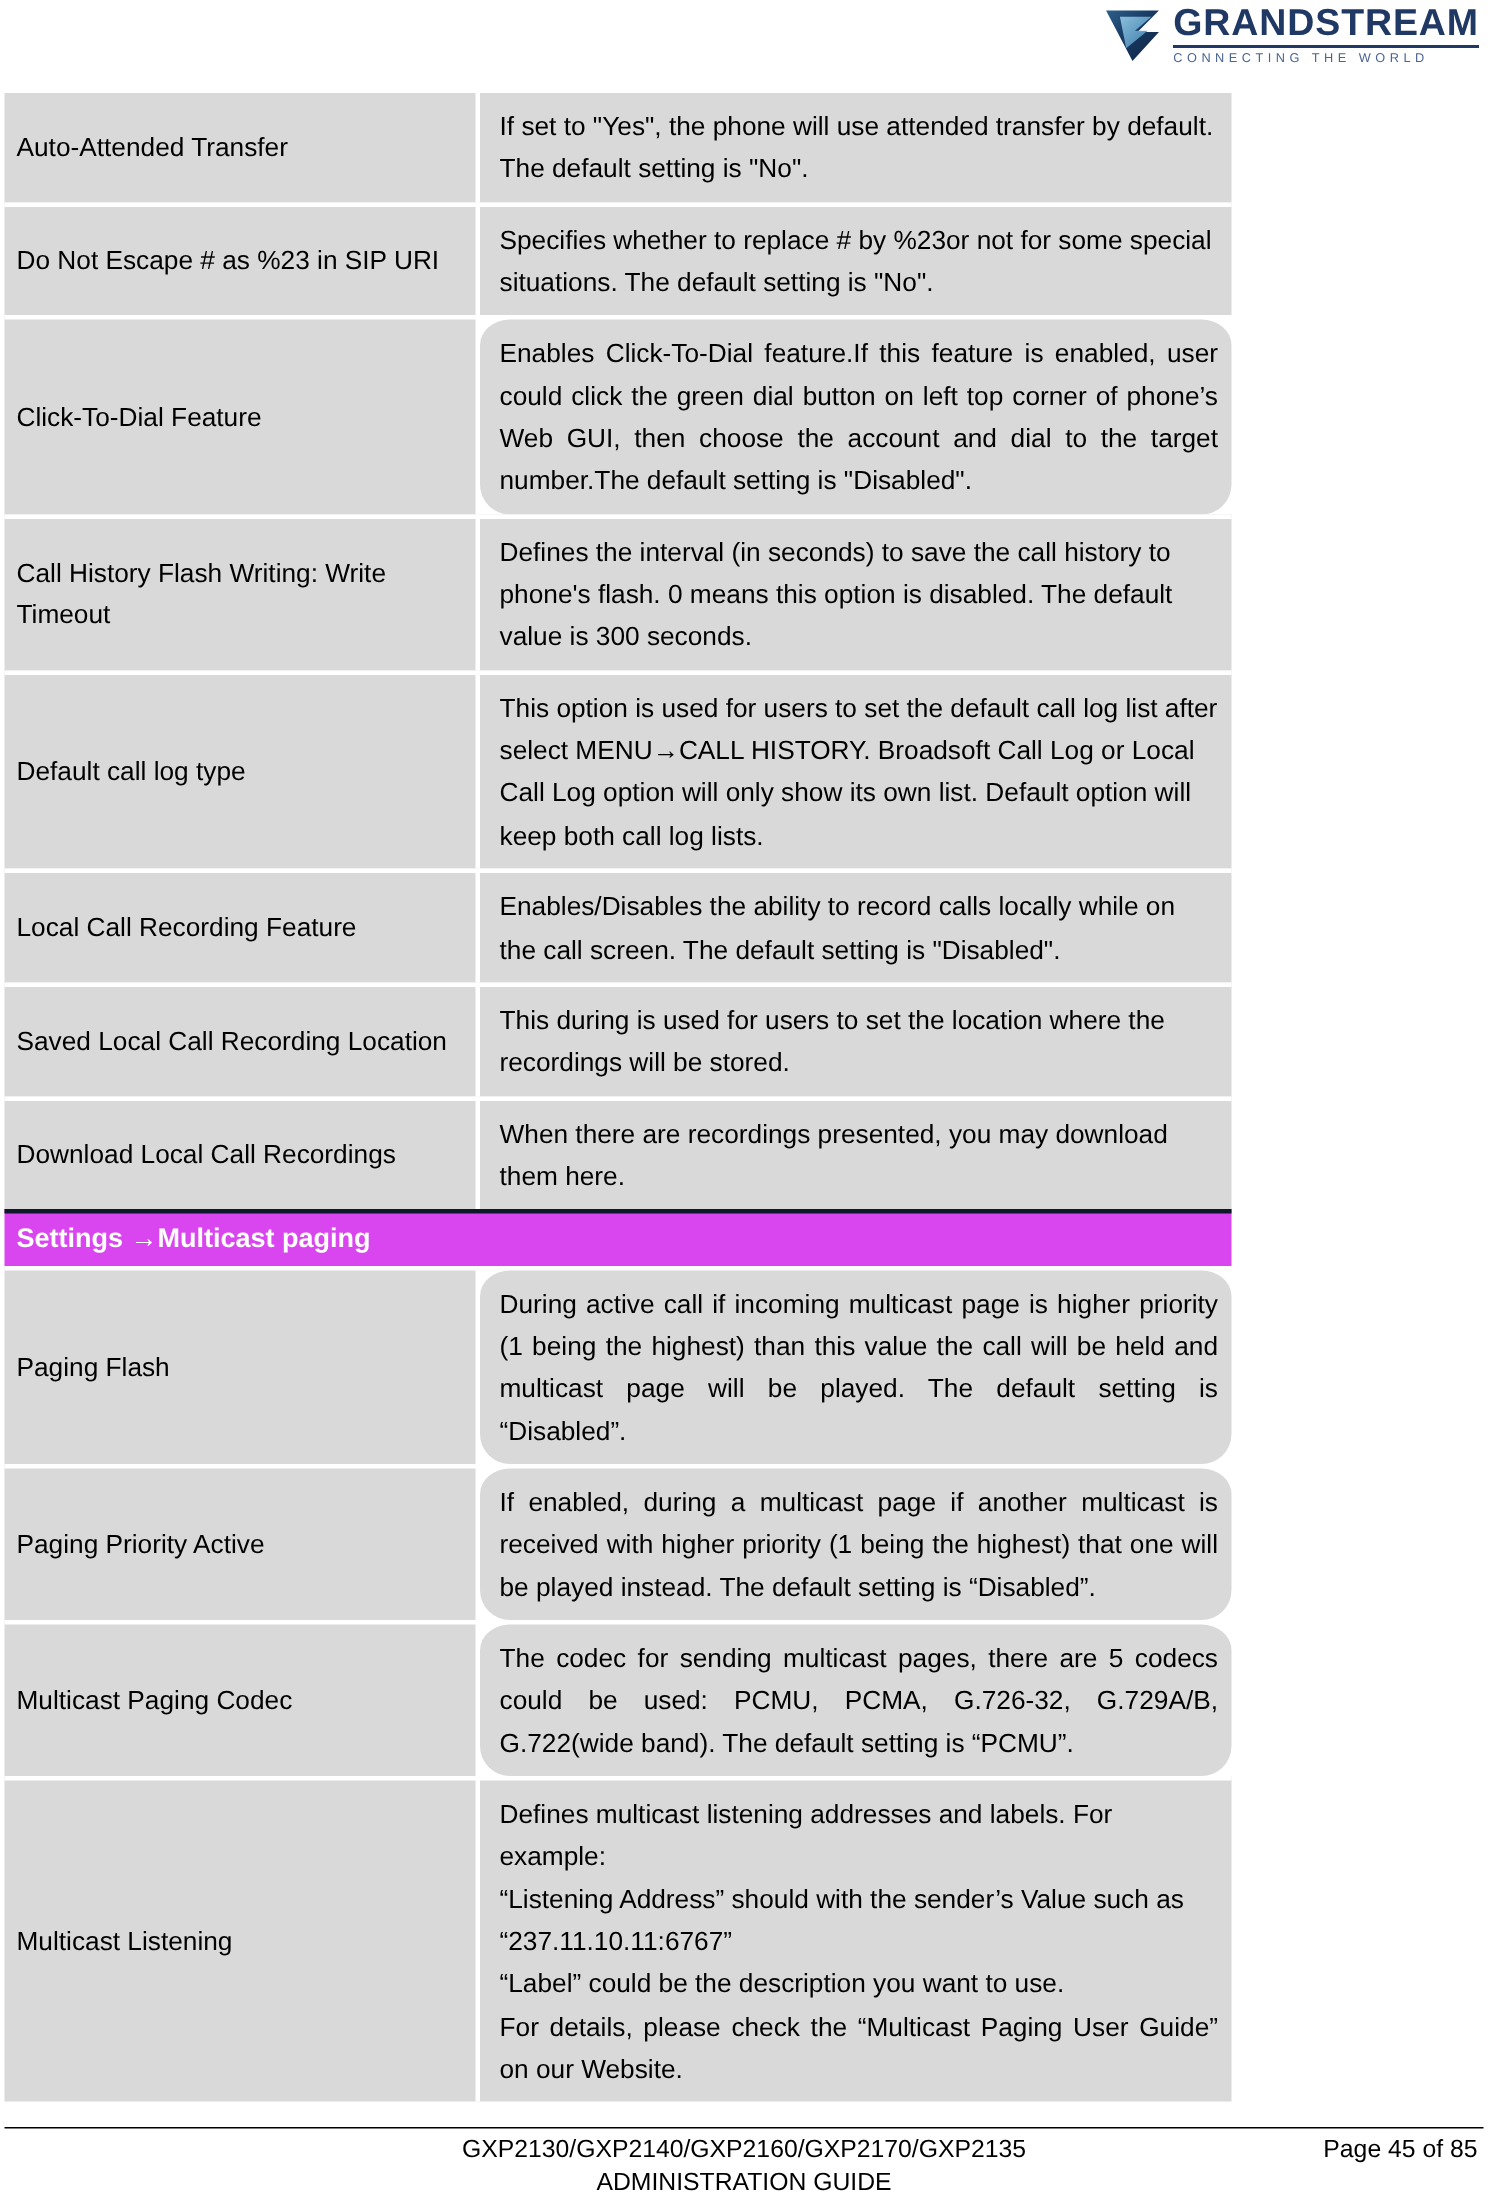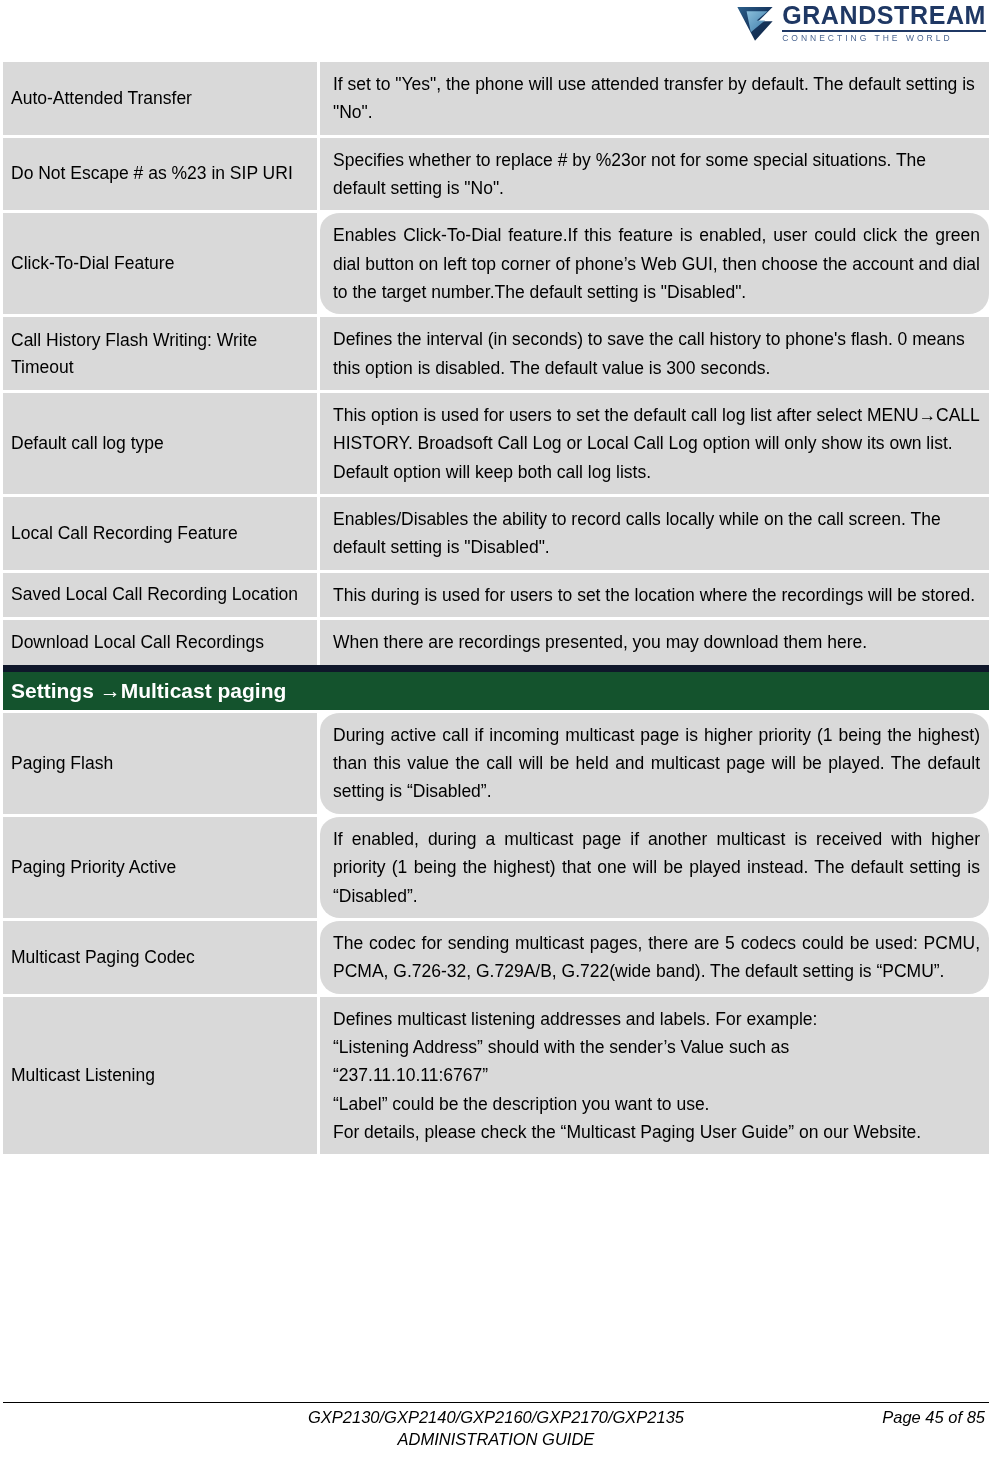--- a/index.html
+++ b/index.html
@@ -56,21 +56,21 @@
   .logo-tagline {
     font-family: "Liberation Sans", sans-serif;
     font-size: 8.5px;
     letter-spacing: 3.0px;
     color: #4a6591;
     line-height: 1;
   }
 
   
   .spec-table {
-    width: 986px;
+    width: 818px;
     margin: 0 0 16px 3px;
     border-collapse: separate;
     border-spacing: 0;
   }
   .spec-table tr.data-row > td {
     background: #d9d9d9;
     border-top: 3px solid #ffffff;
     border-right: 3px solid #ffffff;
     vertical-align: middle;
   }
@@ -93,37 +93,36 @@
   }
   td.desc-cell.justify {
     text-align: justify;
     text-justify: inter-word;
     border-radius: 20px;
   }
   td.desc-cell.left {
     text-align: left;
   }
   .section-row > td {
-    background: #14532d;
+    background: #d946ef;
     color: #ffffff;
     font-weight: bold;
-    font-size: 21px;
+    font-size: 18px;
     padding: 5px 9px 6px 8px;
-    border-top: 7px solid #0f172a;
+    border-top: 3px solid #0f172a;
     line-height: 1.3;
   }
   .desc-line { display: block; }
 
   
   .page-footer {
     position: absolute;
     left: 3px;
     right: 3px;
-    bottom: 16px;
-    font-style: italic;
+    bottom: 0;
   }
   .footer-rule {
     border-top: 1.5px solid #000000;
     margin-bottom: 3px;
   }
   .footer-body {
     position: relative;
     height: 44px;
   }
   .footer-center {

